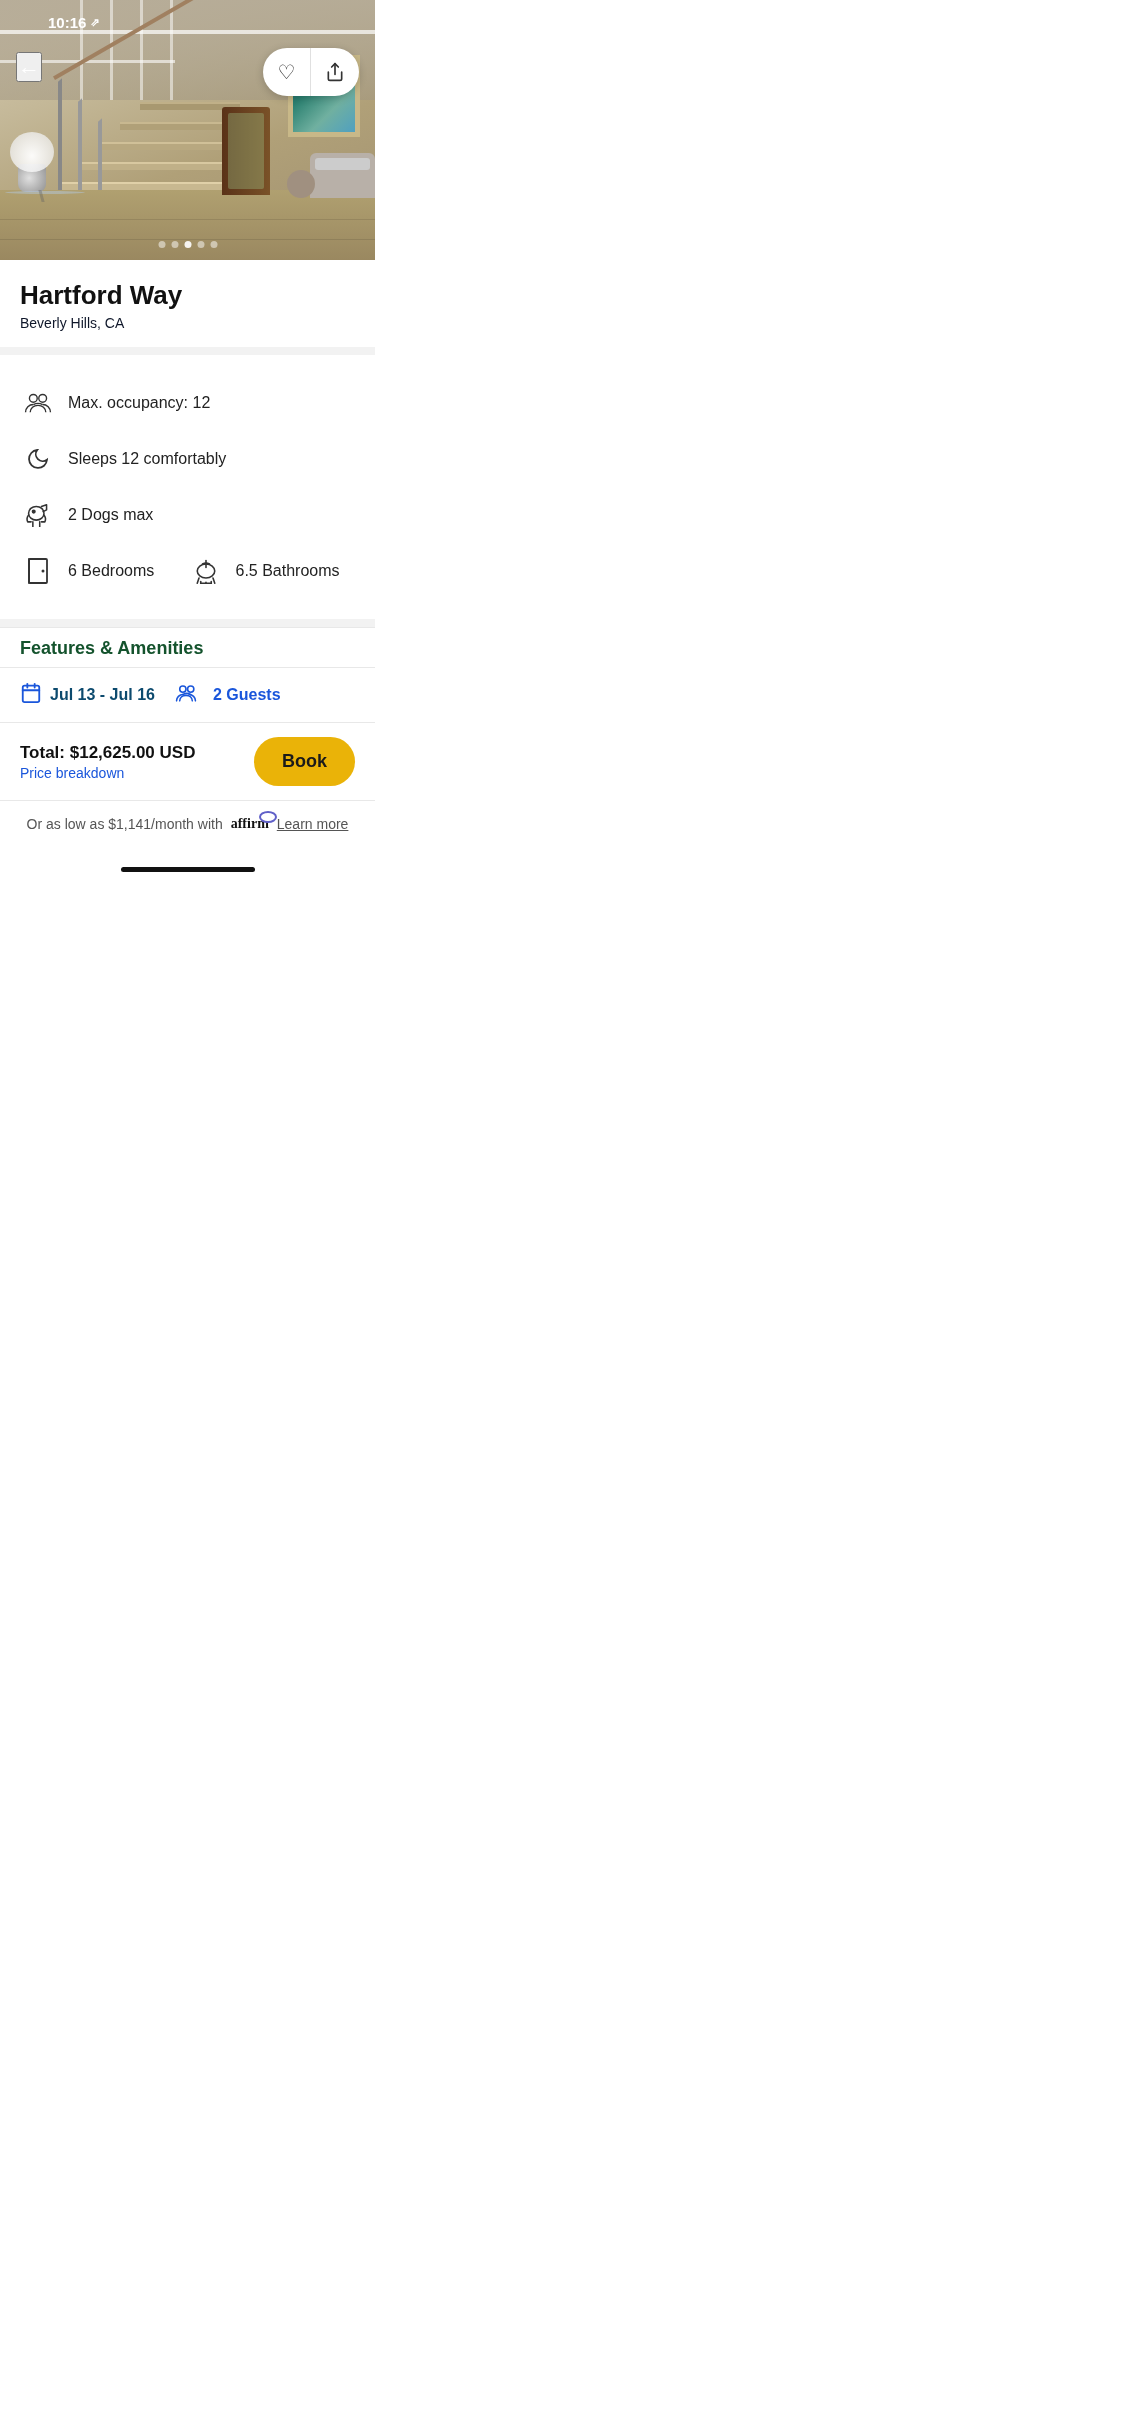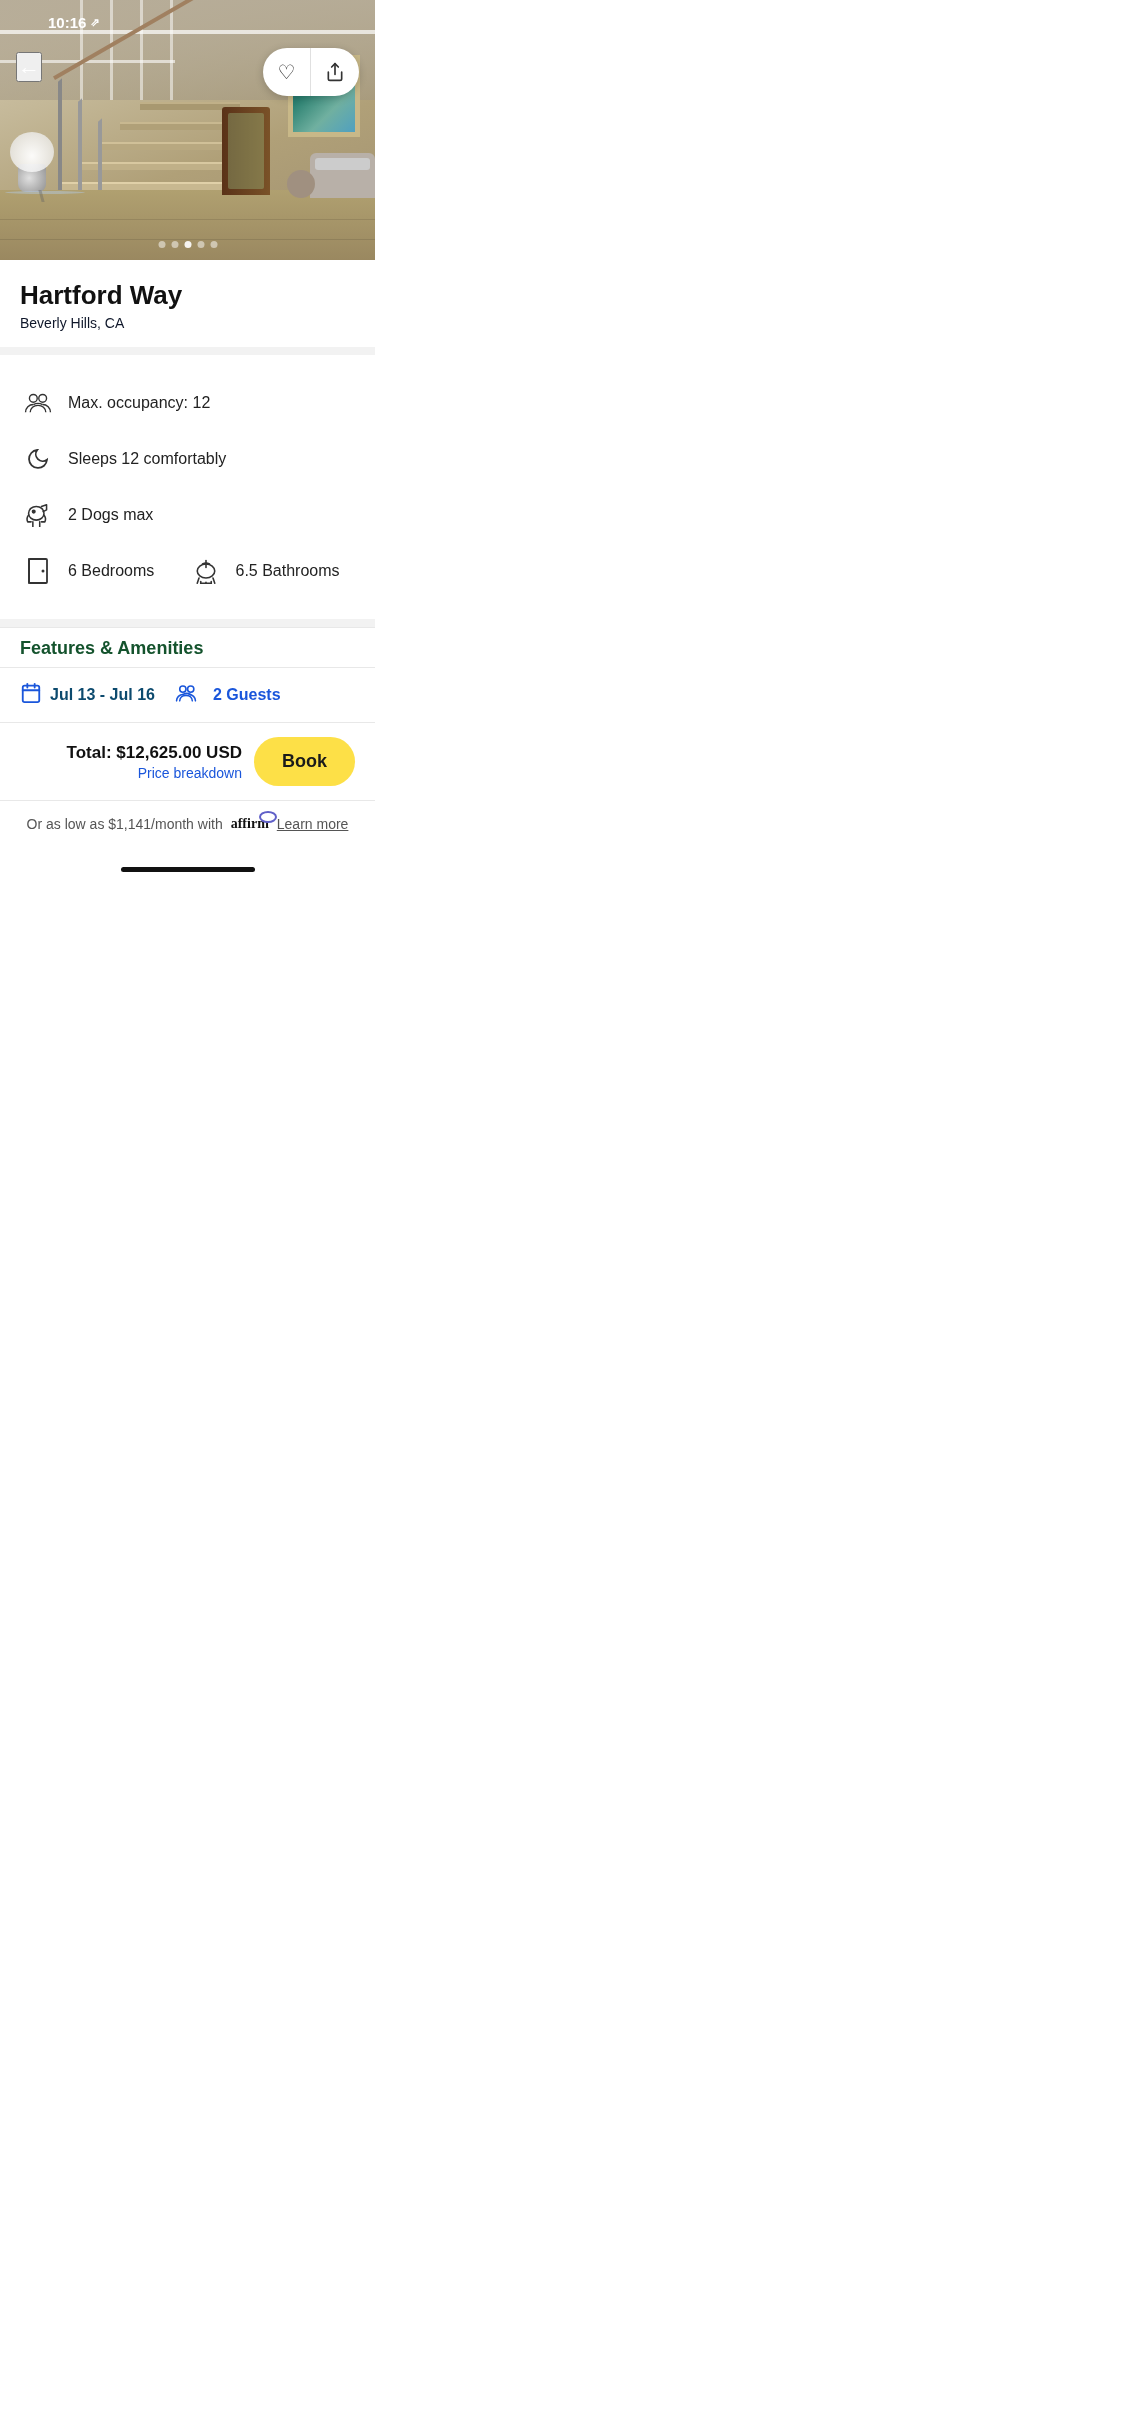--- a/index.html
+++ b/index.html
@@ -277,36 +277,35 @@
     }
 
     .booking-total-row {
       display: flex;
       align-items: center;
       padding: 14px 20px;
       gap: 12px;
     }
     .booking-price-info {
       flex: 1;
-      text-align: right;
     }
     .booking-total-label {
       font-size: 17px;
       font-weight: 700;
       color: #111;
     }
     .price-breakdown-link {
       font-size: 14px;
       color: #1a56db;
       cursor: pointer;
       margin-top: 2px;
       display: block;
     }
     .book-btn {
-      background: #fde047;
+      background: #eab308;
       color: #1a1a1a;
       font-size: 18px;
       font-weight: 700;
       border: none;
       border-radius: 30px;
       padding: 14px 28px;
       cursor: pointer;
       white-space: nowrap;
       text-align: right;
     }

